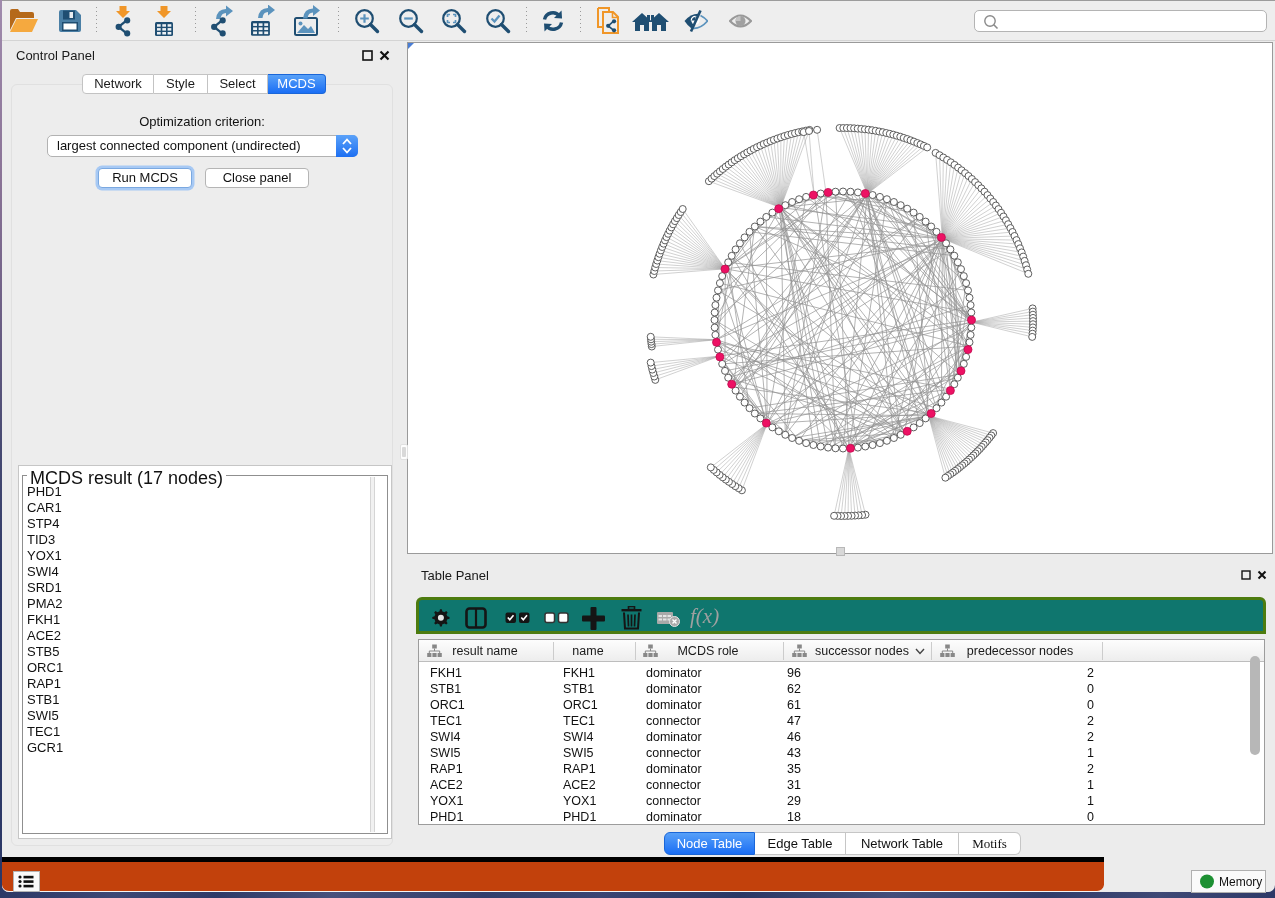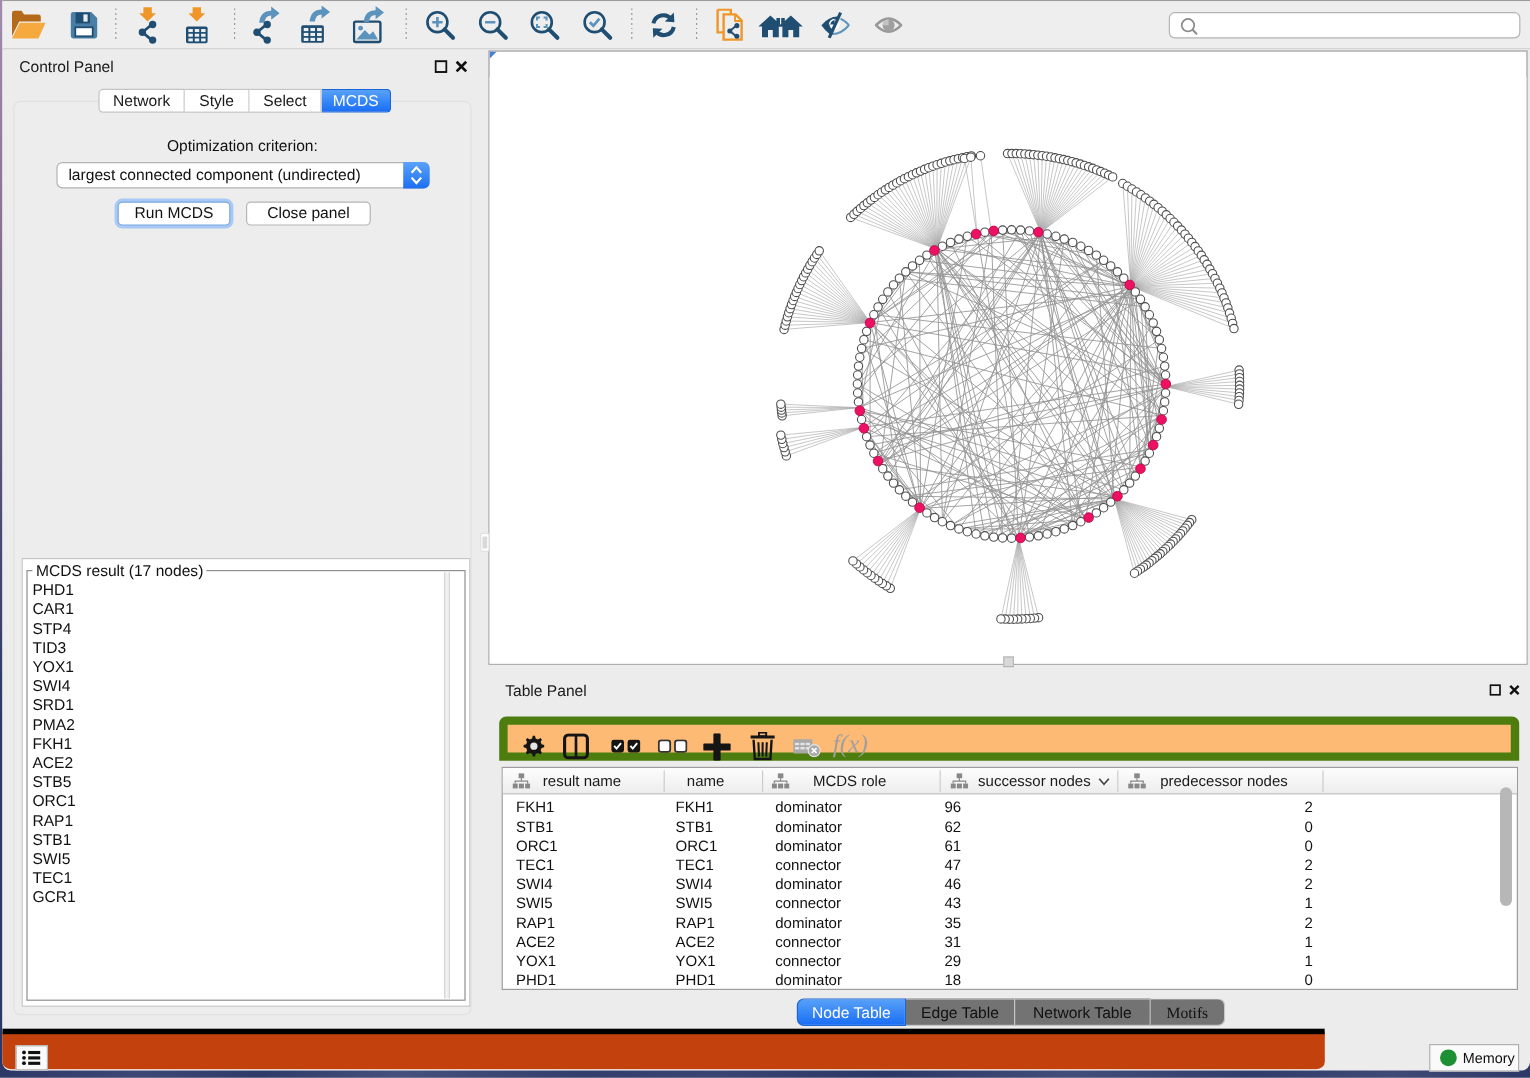--- a/index.html
+++ b/index.html
@@ -28,47 +28,47 @@
 #optlabel { position:absolute; left:0; top:72px; width:400px; text-align:center; font-size:13px; color:#111; }
 #dropdown { position:absolute; left:45px; top:93px; width:311px; height:22px; background:#fff;
   border:1px solid #b2b2b2; border-radius:5px; font-size:13px; color:#111; line-height:20px; padding-left:9px; }
 #ddbtn { position:absolute; right:-1px; top:-1px; width:22px; height:22px; border-radius:0 5px 5px 0;
   background:linear-gradient(#5ba2f9,#1d6ff2); }
 .btn { position:absolute; top:126px; height:20px; background:#fff; border:1px solid #b5b5b5;
   border-radius:4px; font-size:13px; color:#111; text-align:center; line-height:18px; }
 
 #resultbox { position:absolute; left:16px; top:423px; width:374px; height:374px; background:#fff; border:1px solid #c6c6c6; }
 #fieldset { position:absolute; left:3px; top:9px; width:366px; height:359px; border:1px solid #8f8f8f; background:#fff; }
-#legend { position:absolute; left:4px; top:-8px; background:#fff; padding:0 3px; font-size:13px; color:#111; }
+#legend { position:absolute; left:4px; top:-8px; background:#fff; padding:0 3px; font-size:18px; color:#111; }
 #mlist { position:absolute; left:4px; top:8px; font-size:13px; color:#111; line-height:16px; }
 #lscroll { position:absolute; right:12px; top:1px; width:5px; height:355px; background:#f1f1f1; border-left:1px solid #d5d5d5; border-right:1px solid #d5d5d5;}
 
 #netwin { position:absolute; left:405px; top:42px; width:866px; height:512px; background:#fff; border:1px solid #9a9a9a; }
 #nettitle { position:absolute; left:0; top:0; width:864px; height:21px;
   background:linear-gradient(#f7f7f7,#d9d9d9); border-bottom:1px solid #acacac; }
 .tl { position:absolute; top:4.5px; width:12px; height:12px; border-radius:50%; }
 #netname { position:absolute; left:0; top:3px; width:1006px; text-align:center; font-size:13px; color:#333; }
 #netcanvas { position:absolute; left:0; top:21px; width:864px; height:489px; background:#fff; overflow:hidden; }
 
 #tpanel { position:absolute; left:405px; top:560px; width:866px; height:297px; background:#ececec; }
 #tptitle { position:absolute; left:14px; top:8px; font-size:13px; color:#1a1a1a; }
-#ttoolbar { position:absolute; left:9px; top:37px; width:850px; height:37px; background:#fdba74;
-  border:7px solid #4d7c0f; border-radius:6px 6px 0 0; }
+#ttoolbar { position:absolute; left:9px; top:37px; width:850px; height:37px; background:#0f766e;
+  border:3px solid #4d7c0f; border-radius:6px 6px 0 0; }
 #ttable { position:absolute; left:11px; top:79px; width:847px; height:186px; background:#fff; border:1px solid #9c9c9c; }
 #thead { position:absolute; left:0; top:0; width:845px; height:22px;
   background:linear-gradient(#fdfdfd,#ededed); border-bottom:1px solid #bdbdbd; }
 .hdiv { position:absolute; top:2px; height:18px; width:1px; background:#cccccc; }
 .hlabel { position:absolute; top:4px; font-size:12.5px; color:#1a1a1a; }
 .row { position:absolute; height:16px; font-size:12.5px; color:#111; line-height:16px; }
 .c1 { position:absolute; left:11px; } .c2 { position:absolute; left:144px; }
 .c3 { position:absolute; left:227px; }
 .c4 { position:absolute; left:368px; width:147px; text-align:left; }
 .c5 { position:absolute; left:530px; width:145px; text-align:right; }
 #tscroll { position:absolute; right:4px; top:16px; width:10px; height:99px; background:#b7b7b7; border-radius:5px; }
-.btab { position:absolute; top:272px; height:23px; background:#737373; border:1px solid #c6c6c6; border-left:none;
+.btab { position:absolute; top:272px; height:23px; background:#ffffff; border:1px solid #c6c6c6; border-left:none;
   font-size:13px; color:#111; text-align:center; line-height:21px; }
 
 #statusbar { position:absolute; left:0; top:857px; width:1102px; height:35px; background:#c2410c; border-top:5px solid #000000; border-bottom:1px solid #f5f5f5;
   border-bottom-left-radius:7px; border-bottom-right-radius:7px; }
 #listbtn { position:absolute; left:11px; top:9px; width:27px; height:21px; background:#fafafa; border:1px solid #b5b5b5; }
 #membtn { position:absolute; left:1189px; top:8px; width:75px; height:23px; background:#fafafa; border:1px solid #b0b0b0;
   font-size:12px; color:#111; }
 </style>
 </head>
 <body>

